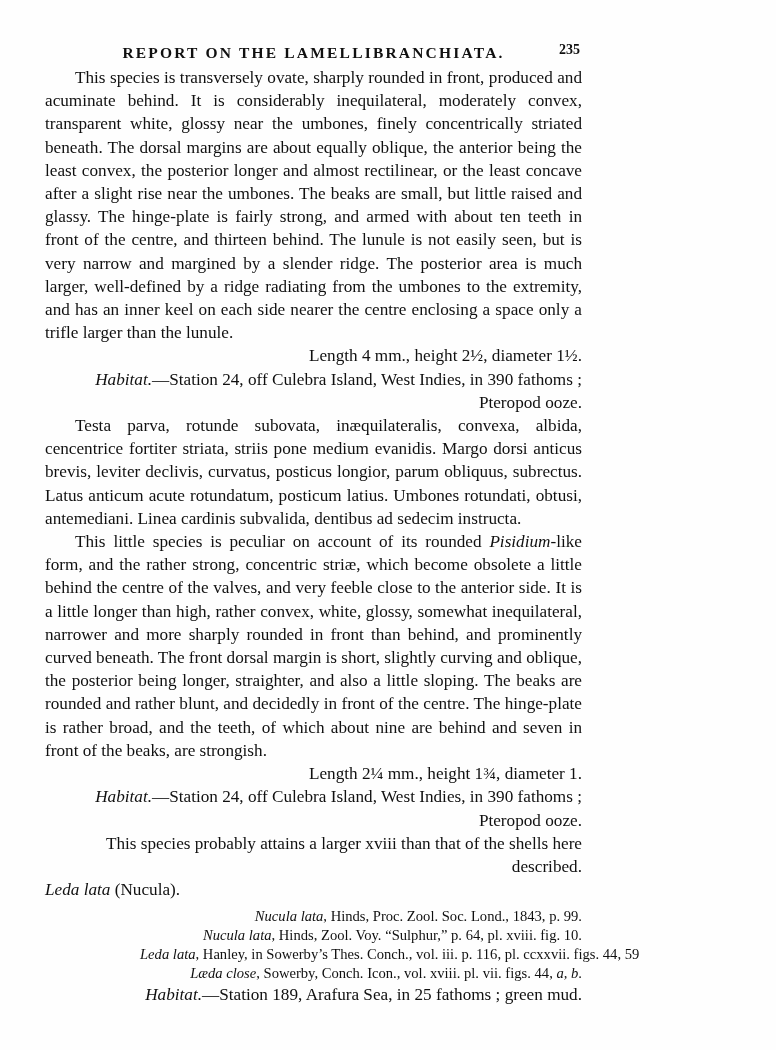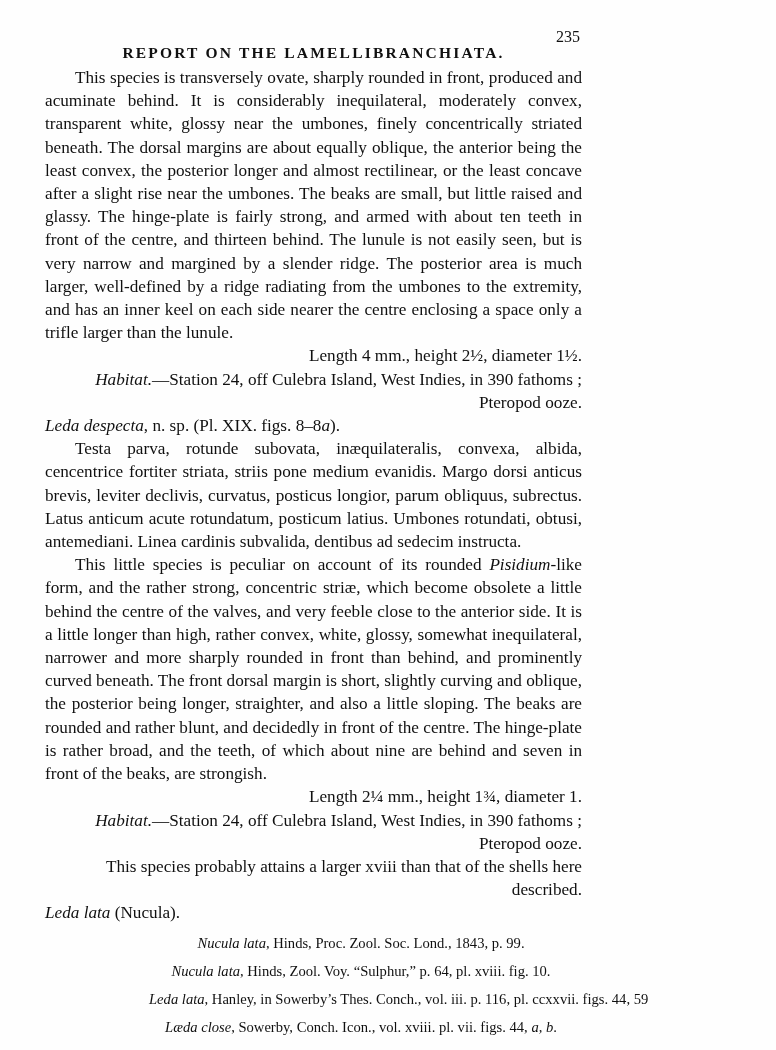--- a/index.html
+++ b/index.html
@@ -28,23 +28,23 @@
     left: 50%;
     transform: translateX(-50%);
     font-size: 15.5px;
     letter-spacing: 2.2px;
     font-weight: bold;
     white-space: nowrap;
   }
   .pageno {
     position: absolute;
     right: 2px;
-    top: 28px;
-    font-size: 16px;
-    font-weight: normal;
+    top: 42px;
+    font-size: 14px;
+    font-weight: bold;
   }
   p.body {
     margin: 0;
     font-size: 17.2px;
     line-height: 23.2px;
     text-align: justify;
   }
   p.line { text-align: right; }
   .ind { text-indent: 30px; }
   .para1 { margin-top: 24px; }
@@ -53,24 +53,24 @@
     font-size: 17.5px;
     line-height: 23px;
     text-align: left;
   }
   .latin-para { margin-top: 20px; }
   .desc-para { margin-top: 9px; }
   .heading2 { margin-top: 21px; }
   .heading3 { margin-top: 19px; }
   .syn-block { margin: 6px 0 0 95px; }
   .syn-line {
-    margin: 9px;
+    margin: 0;
     font-size: 14.6px;
     line-height: 19px;
-    text-align: center;
+    text-align: right;
     white-space: nowrap;
   }
   .it { font-style: italic; }
   .habitat-final { margin-top: 2px; }
 </style>
 </head>
 <body>
 
 <div class="page">
   <div class="content">
@@ -79,21 +79,20 @@
       <span class="running-head">REPORT ON THE LAMELLIBRANCHIATA.</span>
       <span class="pageno">235</span>
     </div>
 
     <p class="body ind para1">This species is transversely ovate, sharply rounded in front, produced and acuminate behind.  It is considerably inequilateral, moderately convex, transparent white, glossy near the umbones, finely concentrically striated beneath.  The dorsal margins are about equally oblique, the anterior being the least convex, the posterior longer and almost rectilinear, or the least concave after a slight rise near the umbones.  The beaks are small, but little raised and glassy.  The hinge-plate is fairly strong, and armed with about ten teeth in front of the centre, and thirteen behind.  The lunule is not easily seen, but is very narrow and margined by a slender ridge.  The posterior area is much larger, well-defined by a ridge radiating from the umbones to the extremity, and has an inner keel on each side nearer the centre enclosing a space only a trifle larger than the lunule.</p>
 
     <p class="body line ind">Length 4 mm., height 2½, diameter 1½.</p>
 
     <p class="body line ind"><span class="it">Habitat.</span><span>—Station 24, off Culebra Island, West Indies, in 390 fathoms ; Pteropod ooze.</span></p>
 
-    <p class="body species-heading heading2"><span class="it">Leda despecta</span><span>, n. sp. (Pl. XIX. figs. 8–8</span><span class="it">a</span><span>).</span></p>
 
     <p class="body ind latin-para">Testa parva, rotunde subovata, inæquilateralis, convexa, albida, cencentrice fortiter striata, striis pone medium evanidis.  Margo dorsi anticus brevis, leviter declivis, curvatus, posticus longior, parum obliquus, subrectus.  Latus anticum acute rotundatum, posticum latius.  Umbones rotundati, obtusi, antemediani.  Linea cardinis subvalida, dentibus ad sedecim instructa.</p>
 
     <p class="body ind desc-para"><span>This little species is peculiar on account of its rounded </span><span class="it">Pisidium</span><span>-like form, and the rather strong, concentric striæ, which become obsolete a little behind the centre of the valves, and very feeble close to the anterior side.  It is a little longer than high, rather convex, white, glossy, somewhat inequilateral, narrower and more sharply rounded in front than behind, and prominently curved beneath.  The front dorsal margin is short, slightly curving and oblique, the posterior being longer, straighter, and also a little sloping.  The beaks are rounded and rather blunt, and decidedly in front of the centre.  The hinge-plate is rather broad, and the teeth, of which about nine are behind and seven in front of the beaks, are strongish.</span></p>
 
     <p class="body line ind">Length 2¼ mm., height 1¾, diameter 1.</p>
 
     <p class="body line ind"><span class="it">Habitat.</span><span>—Station 24, off Culebra Island, West Indies, in 390 fathoms ; Pteropod ooze.</span></p>
 
     <p class="body line ind">This species probably attains a larger xviii than that of the shells here described.</p>

